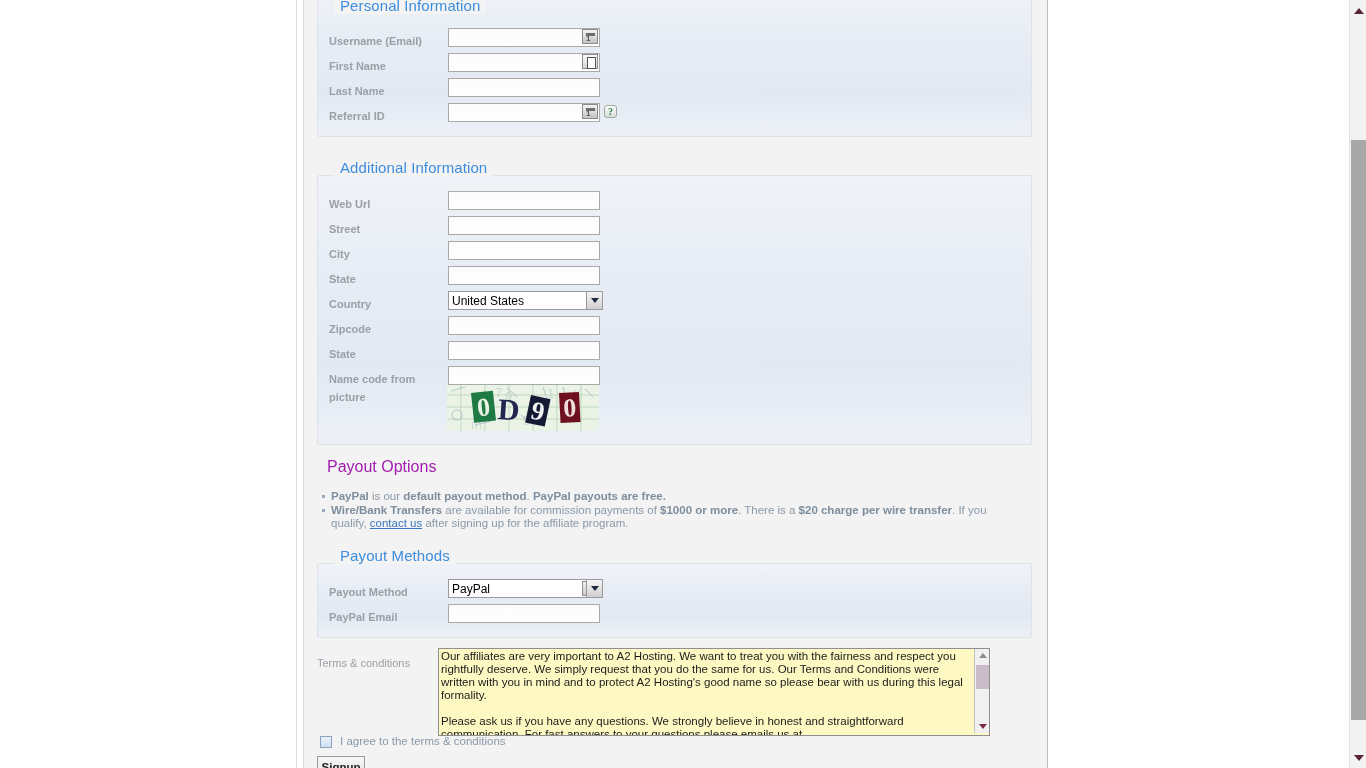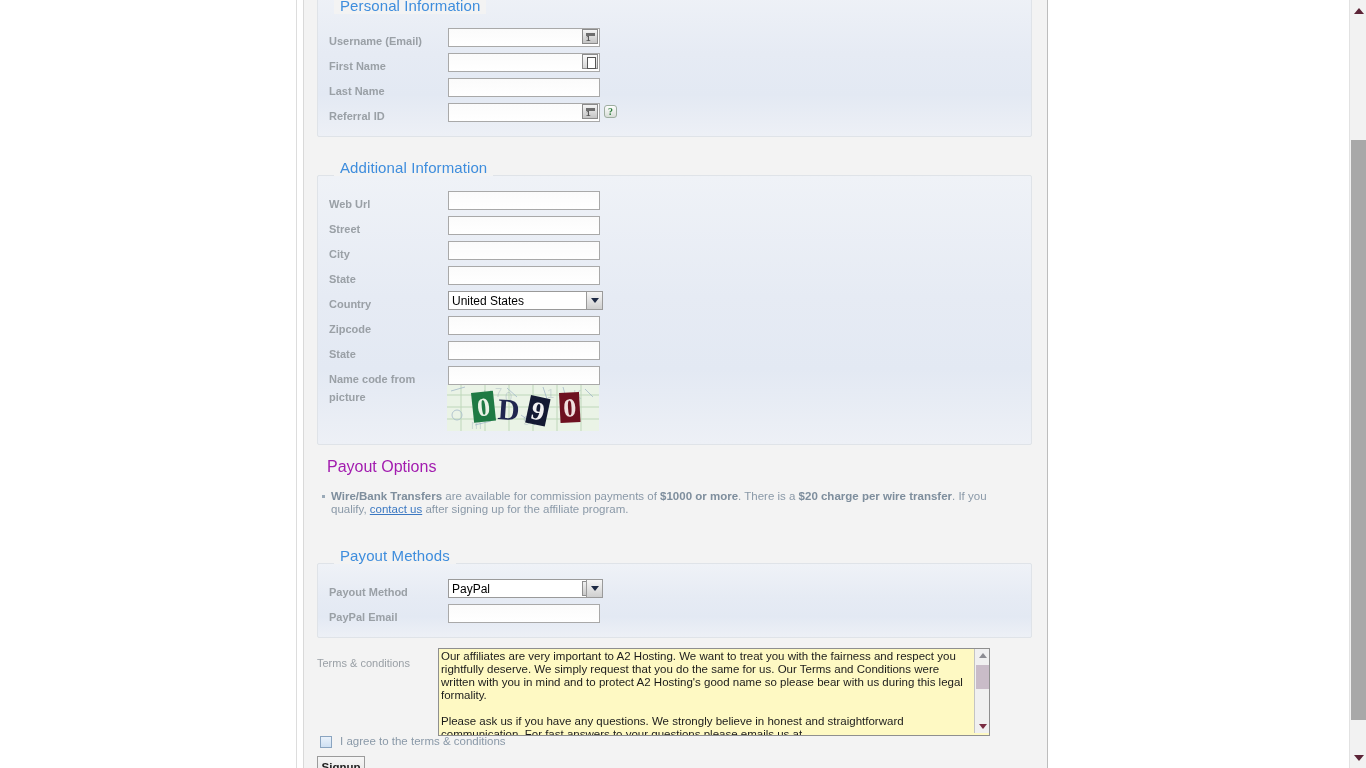--- a/index.html
+++ b/index.html
@@ -440,20 +440,21 @@
 
       <g transform="translate(112,8) rotate(-3)">
         <rect x="0" y="0" width="20" height="30" fill="#6e1020"></rect>
         <text x="10" y="24" font-family="Liberation Serif, serif" font-size="26" font-weight="bold" fill="#f0dede" text-anchor="middle">0</text>
       </g>
     </svg>
   </div>
 
   <div id="payout-options-title" style="left:327px; top:458px;">Payout Options</div>
   <ul id="payout-list" style="left:317px; top:490px;">
+      <li><b>PayPal</b><span> is our </span><b>default payout method</b><span>. </span><b>PayPal payouts are free.</b></li>
       <li><b>Wire/Bank Transfers</b><span> are available for commission payments of </span><b>$1000 or more</b><span>. There is a </span><b>$20 charge per wire transfer</b><span>. If you qualify, </span><span id="contact-us">contact us</span><span> after signing up for the affiliate program.</span></li>
     </ul>
 
   <div class="fieldset" style="left:317px; top:563px; width:715px; height:75px;"></div>
   <div class="legend" style="left:334px; top:547px;">Payout Methods</div>
 
   <div class="flabel" style="left:329px; top:586px;">Payout Method</div>
   <div class="fselect" style="left:448px; top:579px;">
     <span class="val">PayPal</span>
     <span class="autofill"></span>

